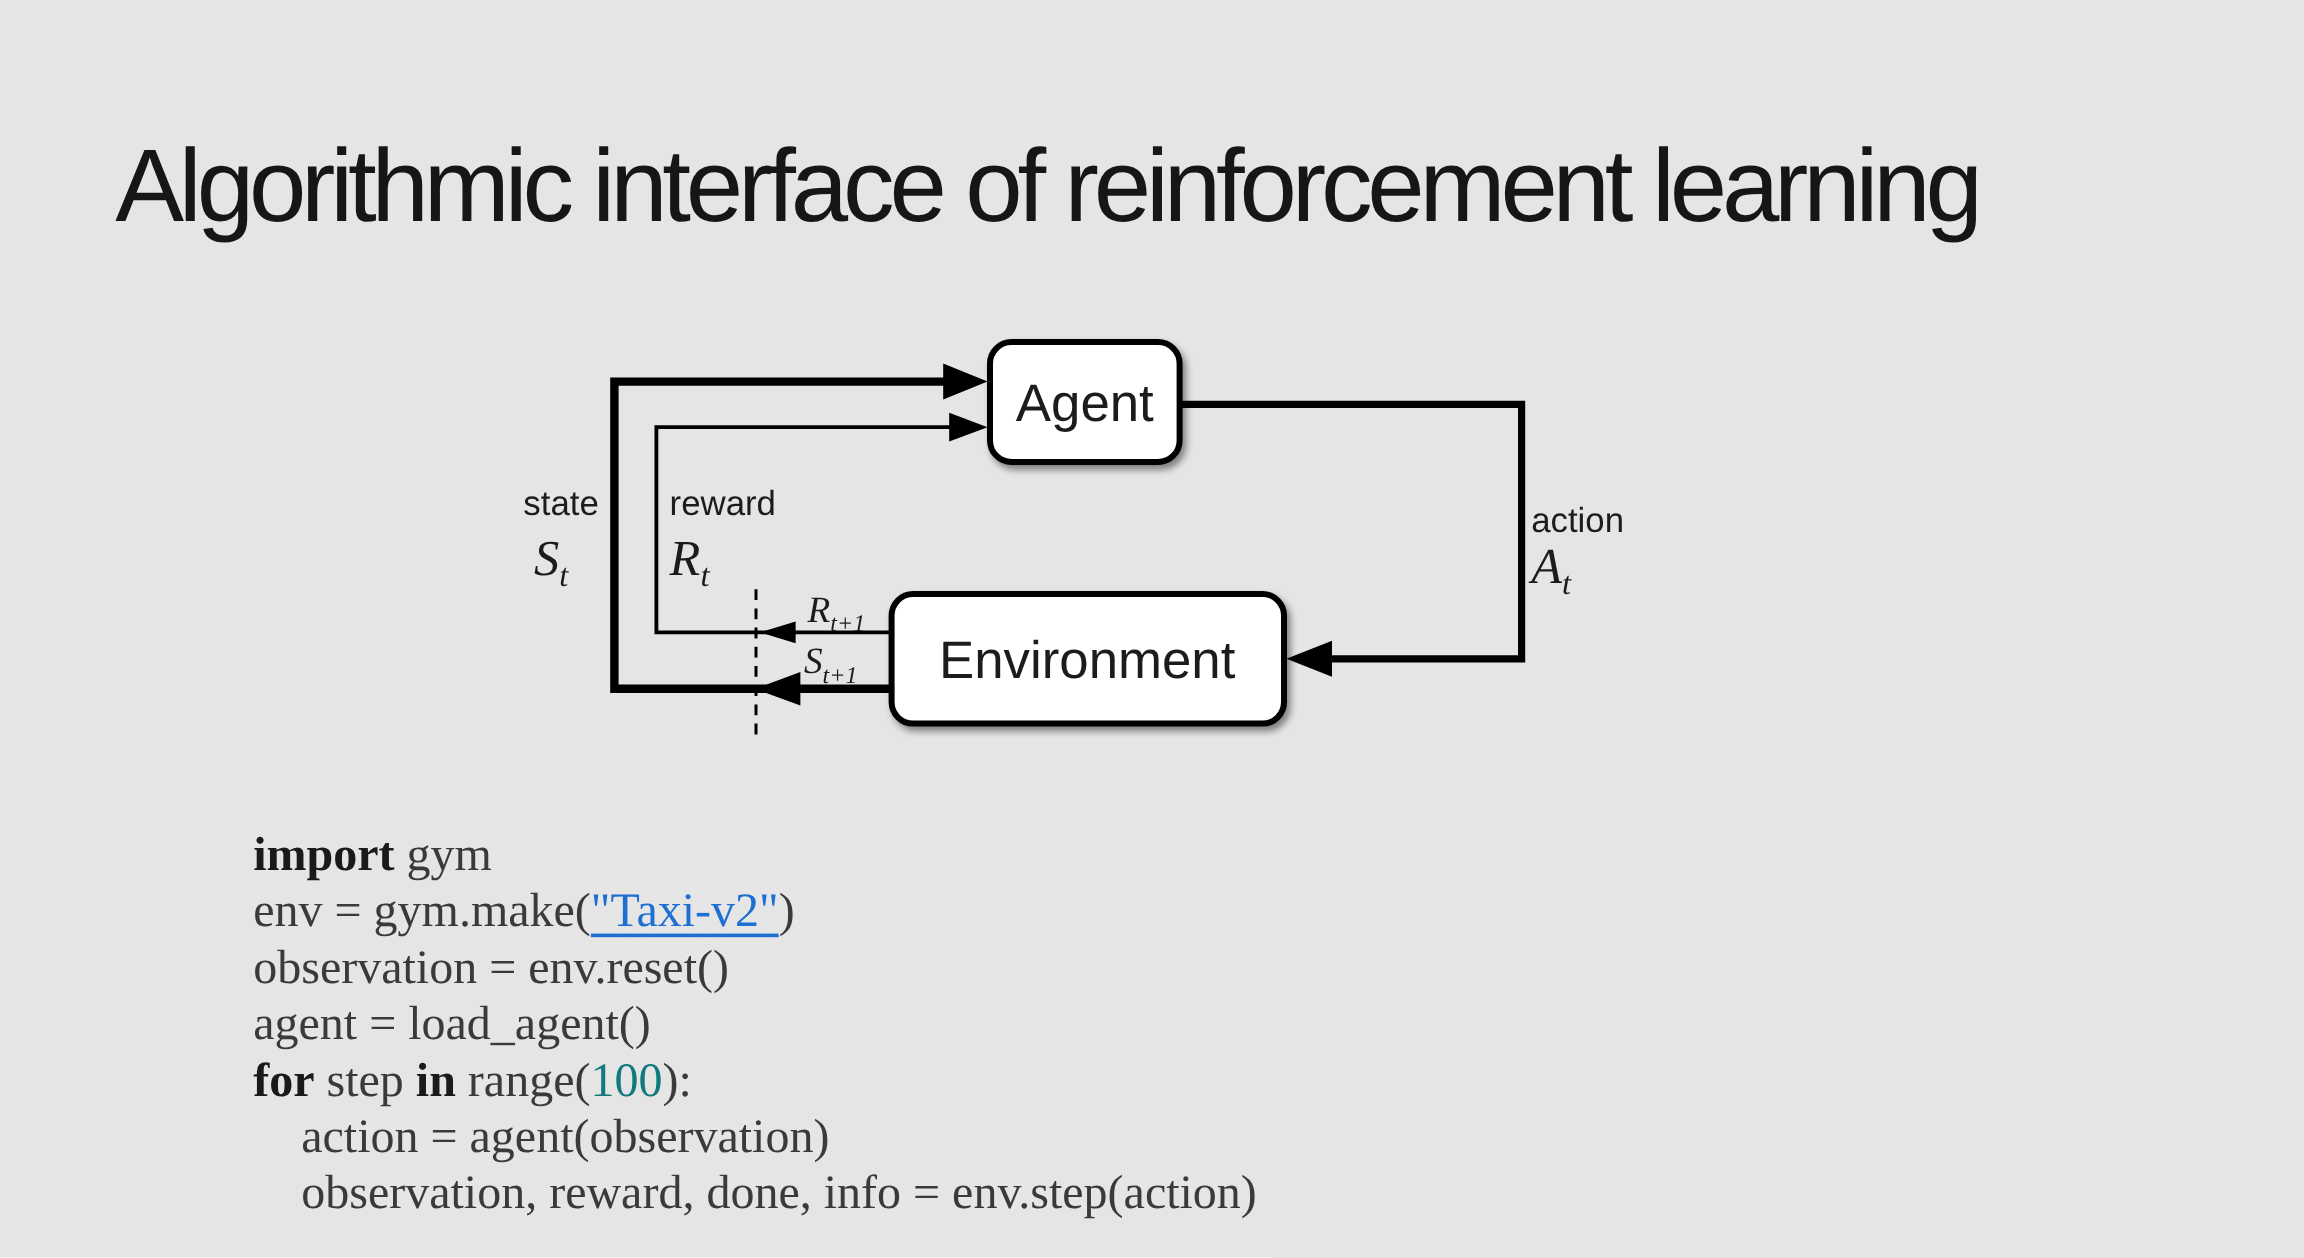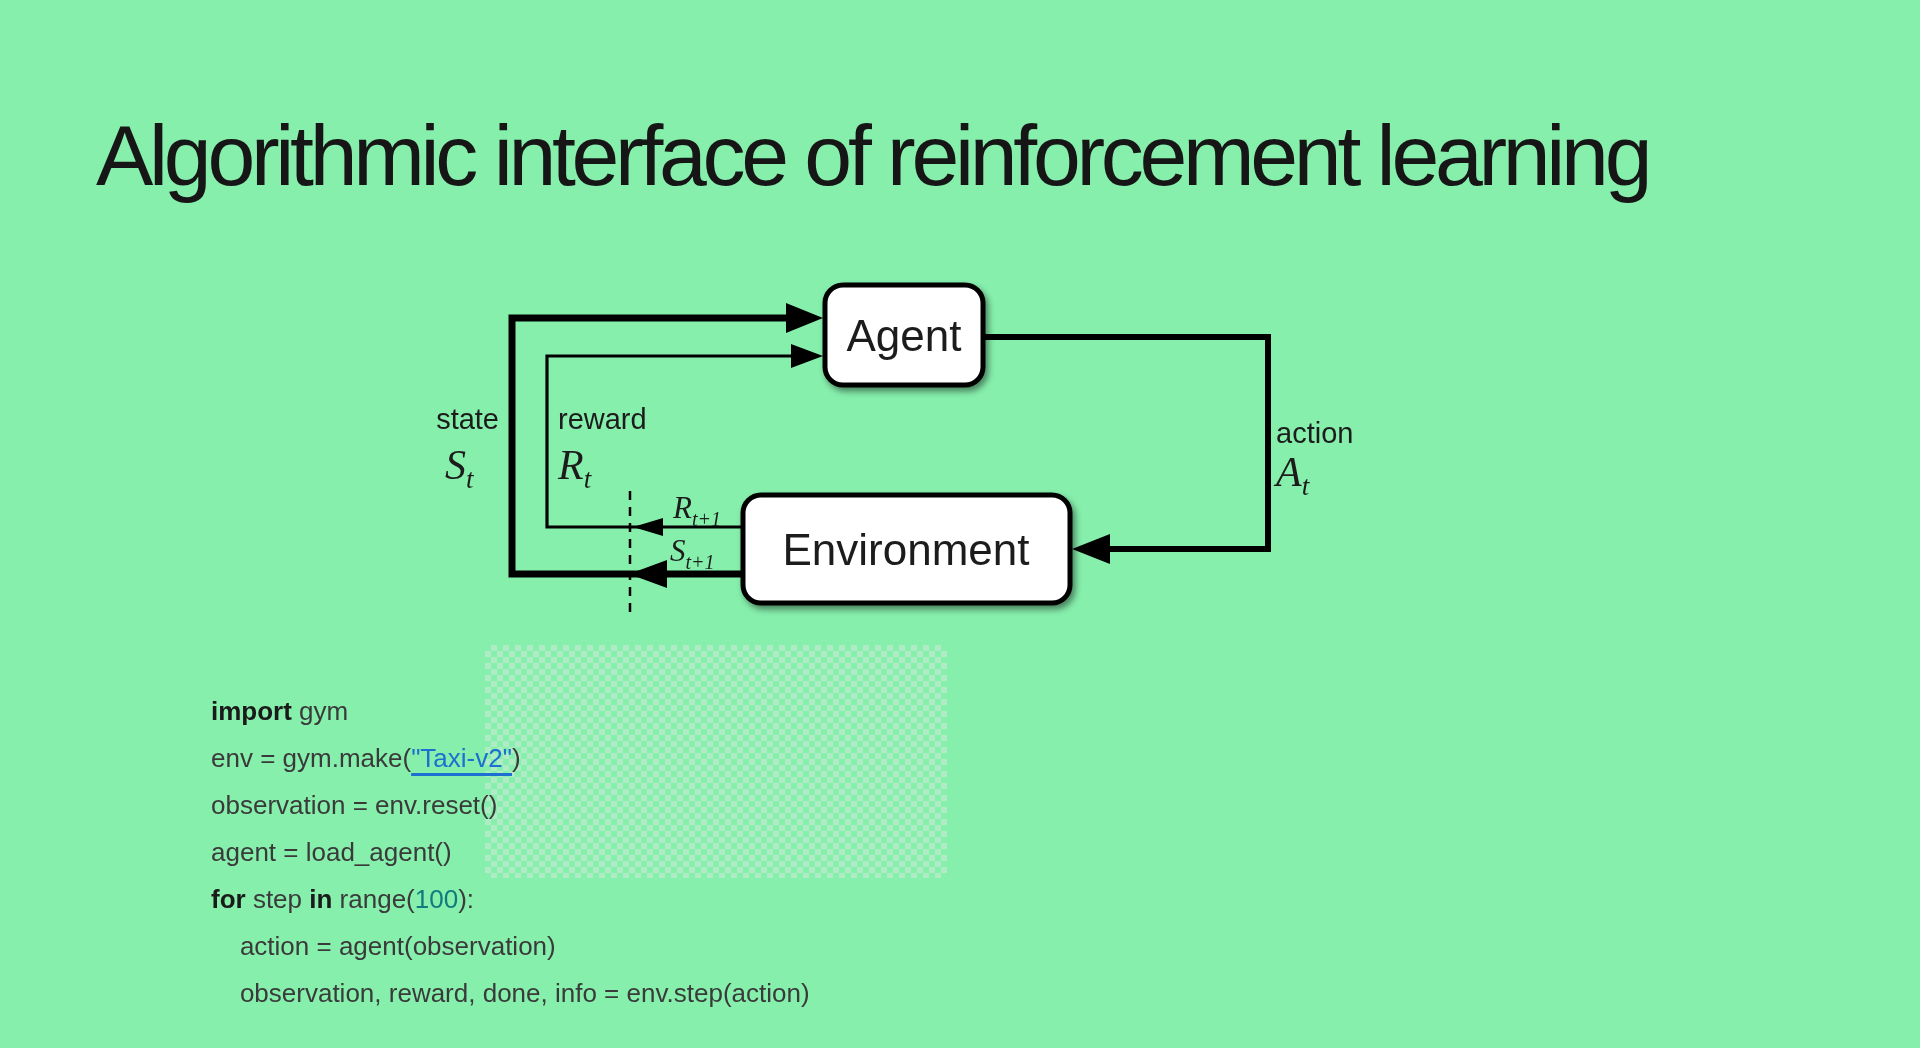--- a/index.html
+++ b/index.html
@@ -1,18 +1,18 @@
 <!DOCTYPE html>
 <html style="--title-ink: #161616; --code-ink: #3a3a3a; --kw-ink: #1a1a1a; --link-ink: #1d6fd2; --num-ink: #117a7e;"><head>
 <meta charset="utf-8">
 <style>
   html,body{margin:0;padding:0;background:#ffffff;}
   body{width:1920px;height:1048px;position:relative;overflow:hidden;
        font-family:"Liberation Sans",sans-serif;}
-  .slide{position:absolute;inset:0;background:#86efac;}
+  .slide{position:absolute;inset:0;background:#e5e5e5;}
 
   .title{
     position:absolute;left:96px;top:52px;
     font-size:86px;line-height:1.05;letter-spacing:-0.05em;
     font-weight:400;color:var(--title-ink,#161616);white-space:nowrap;
   }
 
   
   .checkerboard{
     position:absolute;left:485px;top:645px;width:462px;height:233px;
@@ -26,22 +26,22 @@
 
   .diagram{position:absolute;left:400px;top:245px;width:1040px;height:400px;}
   .diagram text{fill:#1c1c1c;}
   .dg-label{font-family:"Liberation Sans",sans-serif;font-size:29px;}
   .dg-node-label{font-family:"Liberation Sans",sans-serif;font-size:44px;}
   .dg-sym{font-family:"Liberation Serif",serif;font-style:italic;font-size:42px;}
   .dg-sym-small{font-family:"Liberation Serif",serif;font-style:italic;font-size:31px;}
 
   .code{
     position:absolute;left:211px;top:688px;
-    font-family:Liberation Sans, sans-serif;
-    font-size:26px;line-height:47px;white-space:pre;
+    font-family:Liberation Serif, serif;
+    font-size:40px;line-height:47px;white-space:pre;
     color:var(--code-ink,#3a3a3a);
   }
   .tok-kw{font-weight:bold;color:var(--kw-ink,#1a1a1a);}
   .tok-p{color:var(--code-ink,#3a3a3a);}
   .tok-str{color:var(--link-ink,#1d6fd2);text-decoration:underline;
            text-decoration-thickness:3px;text-underline-offset:6px;cursor:pointer;}
   .tok-num{color:var(--num-ink,#117a7e);}
 </style>
 </head>
 <body>

